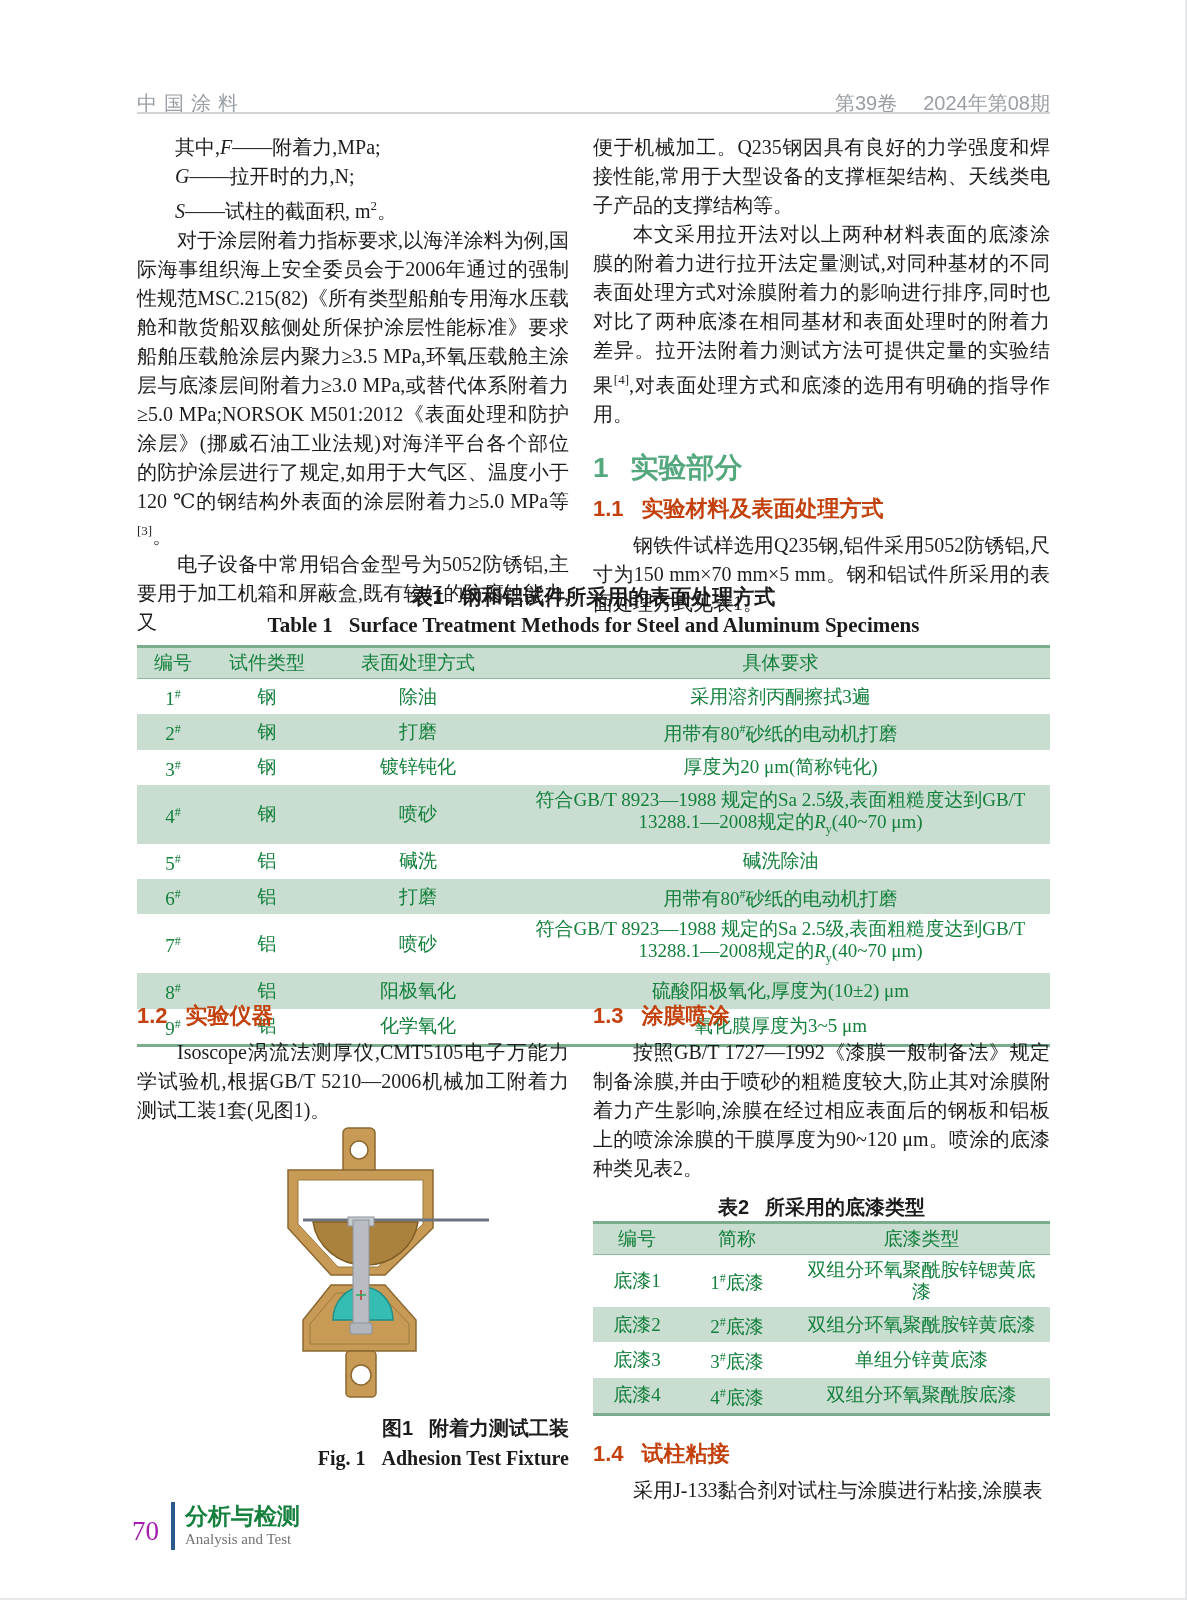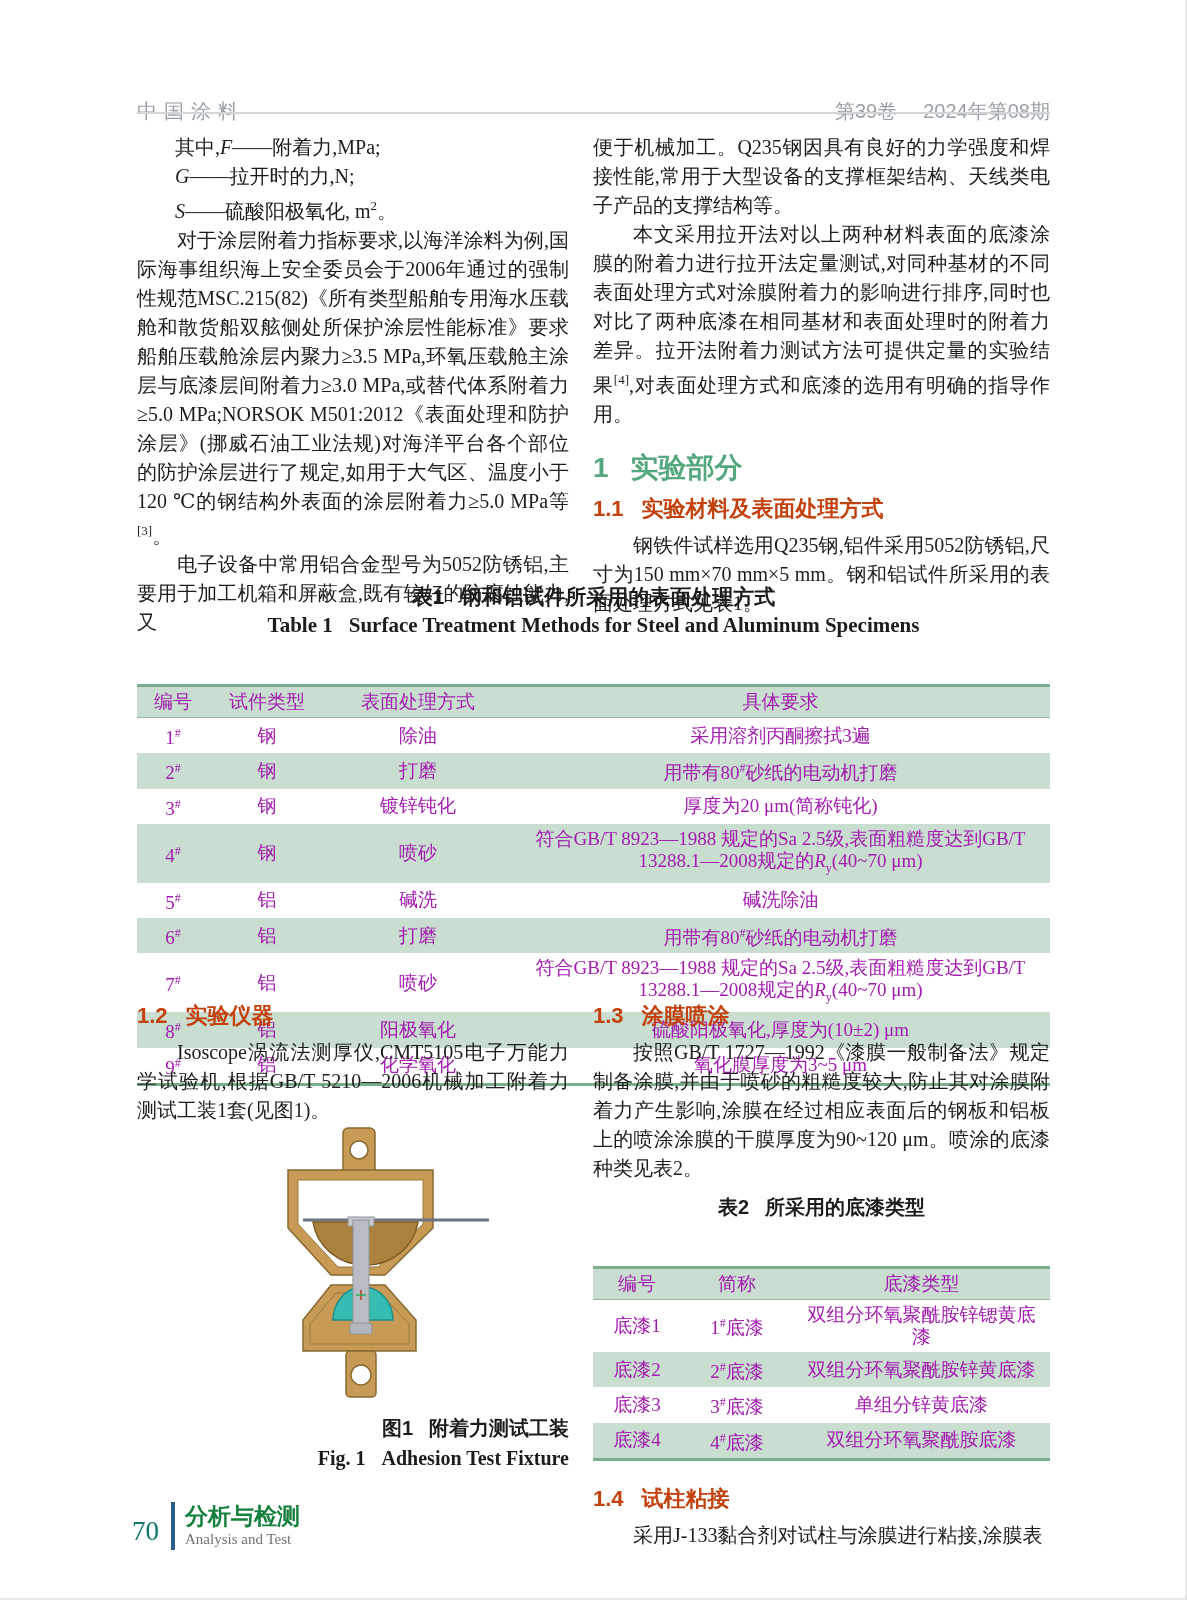--- a/index.html
+++ b/index.html
@@ -4,21 +4,21 @@
 <style>
   * { margin:0; padding:0; box-sizing:border-box; }
   html,body { background:#ffffff; }
   .page {
     position:relative; width:1187px; height:1600px; background:#fff;
     font-family:"Liberation Serif","DejaVu Serif",serif; color:#1c1c1c;
     overflow:hidden;
     box-shadow: inset -2px -2px 0 #e7e8e9;
   }
   
-  .hdr { position:absolute; left:137px; top:98px; width:913px; display:flex; justify-content:space-between; align-items:baseline;
+  .hdr { position:absolute; left:137px; top:90px; width:913px; display:flex; justify-content:space-between; align-items:baseline;
          font-family:"Liberation Sans","DejaVu Sans",sans-serif; color:#999fa4; font-size:20px; }
   .hdr .journal { letter-spacing:7px; }
   .hdr .vol { margin-right:26px; }
   .hdr-rule { position:absolute; left:137px; top:112px; width:913px; height:2px; background:#d2d5d7; }
   
   .col { position:absolute; top:133px; font-size:20px; line-height:29px; text-align:justify; }
   .col-left  { left:137px; width:432px; }
   .col-right { left:593px; width:457px; }
   .col2 { position:absolute; top:998px; font-size:20px; line-height:29px; text-align:justify; }
   .col2-left  { left:137px; width:432px; }
@@ -34,61 +34,61 @@
   .h2 { font-family:"Liberation Sans","DejaVu Sans",sans-serif; font-weight:bold; color:#c2410c;
         font-size:22px; line-height:28px; margin:10px 0 8px; text-align:left; }
   .h2 .num { margin-right:18px; }
   .h2-top { margin-top:4px; }
   
   .tbl-block { position:absolute; left:137px; top:583px; width:913px; }
   .tbl-cap { text-align:center; font-size:21px; line-height:28px; font-weight:bold; }
   .tbl-cap-zh { font-family:"Liberation Sans","DejaVu Sans",sans-serif; }
   .tbl-cap-en { font-family:"Liberation Serif","DejaVu Serif",serif; margin-bottom:6px; }
   .cap-label { margin-right:16px; }
-  table { border-collapse:collapse; width:100%; font-size:19px; color:#a21caf;margin-top:45px; }
+  table { border-collapse:collapse; width:100%; font-size:19px; color:#15803d; }
   thead th { background:#c9ddd0; font-weight:normal; border-top:3px solid #79ad8e; border-bottom:1px solid #8fb89e; }
   th, td { text-align:center; vertical-align:middle; padding:4px 6px; line-height:22px; }
   tbody tr:nth-child(even) td { background:#c9ddd0; }
   table.tb { border-bottom:3px solid #79ad8e; }
   sup.hash { font-size:12px; }
   sub.sm { font-size:12px; }
   
   .figure { position:relative; height:276px; margin-top:2px; }
   .figure svg { position:absolute; left:133px; top:0; }
   .fig-cap { text-align:right; font-size:20px; line-height:30px; font-weight:bold; }
   .fig-cap-zh { font-family:"Liberation Sans","DejaVu Sans",sans-serif; margin-top:10px; }
   .fig-cap-en { font-family:"Liberation Serif","DejaVu Serif",serif; }
   
   .tbl2-block { margin-top:10px; text-align:center; }
   .tbl2-block .tbl-cap { font-size:20px; }
   .h2-after-tbl { margin-top:24px; }
   
   .footer { position:absolute; left:132px; top:1502px; display:flex; align-items:center; }
-  .footer .pageno { font-size:27px; color:#0f766e; margin-right:12px; margin-top:10px; font-family:"Liberation Serif",serif; }
+  .footer .pageno { font-size:27px; color:#a21caf; margin-right:12px; margin-top:10px; font-family:"Liberation Serif",serif; }
   .footer .bar { width:4px; height:48px; background:#2a5b8a; margin-right:10px; }
   .footer .sec-zh { font-family:"Liberation Sans","DejaVu Sans",sans-serif; font-weight:bold; font-size:23px; line-height:26px; color:#15803d; }
   .footer .sec-en { font-family:"Liberation Serif","DejaVu Serif",serif; font-size:15px; line-height:20px; color:#737373; }
 </style>
 </head>
 <body>
 
 <div class="page">
 
   <div class="hdr">
     <span class="journal">中国涂料</span>
     <span>
       <span class="vol">第39卷</span><span>2024年第08期</span>
     </span>
   </div>
   <div class="hdr-rule"></div>
 
   <div class="col col-left">
     <div class="def-line"><span>其中,</span><span class="var">F</span><span>——附着力,MPa;</span></div>
     <div class="def-line"><span class="var">G</span><span>——拉开时的力,N;</span></div>
-    <div class="def-line"><span class="var">S</span><span>——硫酸阳极氧化, m</span><sup class="ref">2</sup><span>。</span></div>
+    <div class="def-line"><span class="var">S</span><span>——试柱的截面积, m</span><sup class="ref">2</sup><span>。</span></div>
     <p class="indent"><span>对于涂层附着力指标要求,以海洋涂料为例,国际海事组织海上安全委员会于2006年通过的强制性规范MSC.215(82)《所有类型船舶专用海水压载舱和散货船双舷侧处所保护涂层性能标准》要求船舶压载舱涂层内聚力≥3.5 MPa,环氧压载舱主涂层与底漆层间附着力≥3.0 MPa,或替代体系附着力≥5.0 MPa;NORSOK M501:2012《表面处理和防护涂层》(挪威石油工业法规)对海洋平台各个部位的防护涂层进行了规定,如用于大气区、温度小于120 ℃的钢结构外表面的涂层附着力≥5.0 MPa等</span><sup class="ref">[3]</sup><span>。</span></p>
     <p class="indent">电子设备中常用铝合金型号为5052防锈铝,主要用于加工机箱和屏蔽盒,既有较好的防腐蚀能力,又</p>
   </div>
 
   <div class="col col-right">
     <p>便于机械加工。Q235钢因具有良好的力学强度和焊接性能,常用于大型设备的支撑框架结构、天线类电子产品的支撑结构等。</p>
     <p class="indent"><span>本文采用拉开法对以上两种材料表面的底漆涂膜的附着力进行拉开法定量测试,对同种基材的不同表面处理方式对涂膜附着力的影响进行排序,同时也对比了两种底漆在相同基材和表面处理时的附着力差异。拉开法附着力测试方法可提供定量的实验结果</span><sup class="ref">[4]</sup><span>,对表面处理方式和底漆的选用有明确的指导作用。</span></p>
     <div class="h1"><span class="num">1</span><span>实验部分</span></div>
     <div class="h2"><span class="num">1.1</span><span>实验材料及表面处理方式</span></div>
     <p class="indent">钢铁件试样选用Q235钢,铝件采用5052防锈铝,尺寸为150 mm×70 mm×5 mm。钢和铝试件所采用的表面处理方式见表1。</p>

